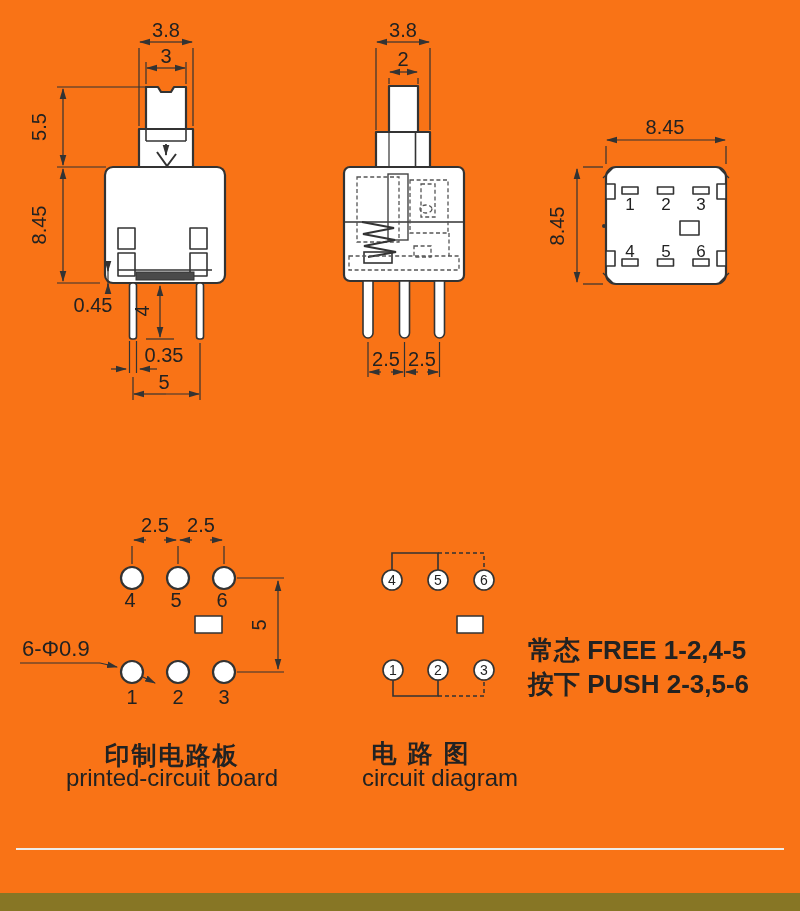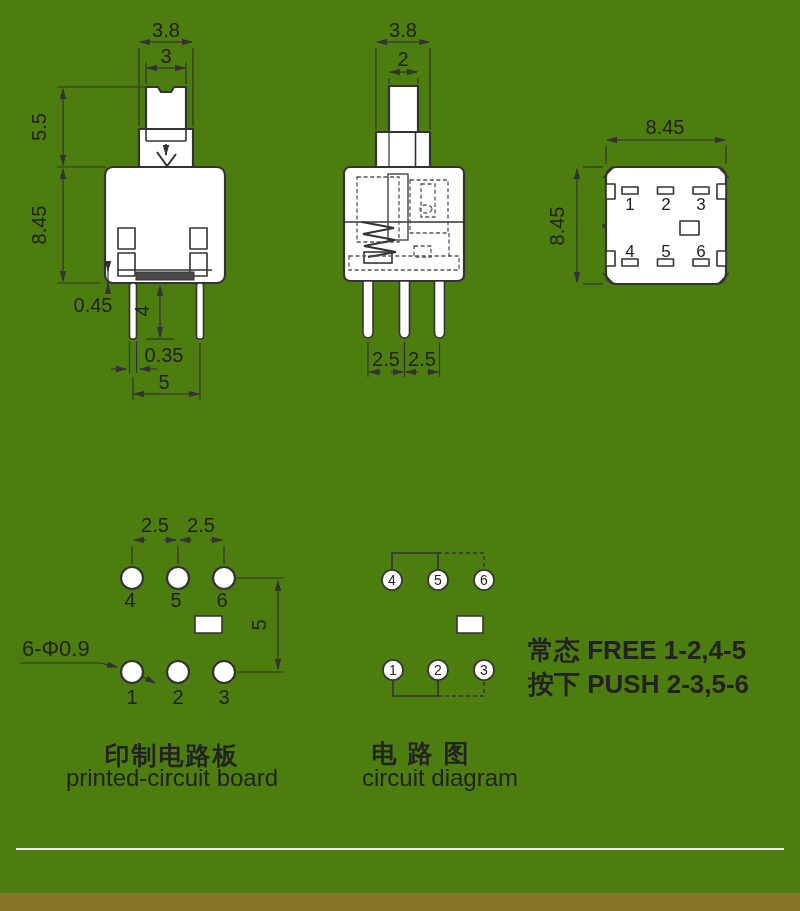--- a/index.html
+++ b/index.html
@@ -1,16 +1,16 @@
 <!DOCTYPE html>
 <html><head>
 <meta charset="utf-8">
 <style>
   html,body{margin:0;padding:0;background:#fff;}
-  #stage{position:relative;width:800px;height:911px;background:#4d7c0f;overflow:hidden;}
+  #stage{position:relative;width:800px;height:911px;background:#f97316;overflow:hidden;}
   svg{position:absolute;left:0;top:0;}
   svg text{font-family:"Liberation Sans","DejaVu Sans",sans-serif;fill:#222;}
   .dim{font-size:20px;}
   .dimS{font-size:17px;}
   .note{font-size:26px;font-weight:bold;}
   .capzh{font-size:25px;font-weight:bold;letter-spacing:2px;}
   .capen{font-size:24px;}
   .o{fill:#fff;stroke:#333;stroke-width:2.2;stroke-linejoin:round;}
   .o2{fill:#fff;stroke:#333;stroke-width:1.6;stroke-linejoin:round;}
   .l{stroke:#333;stroke-width:1.2;fill:none;}

